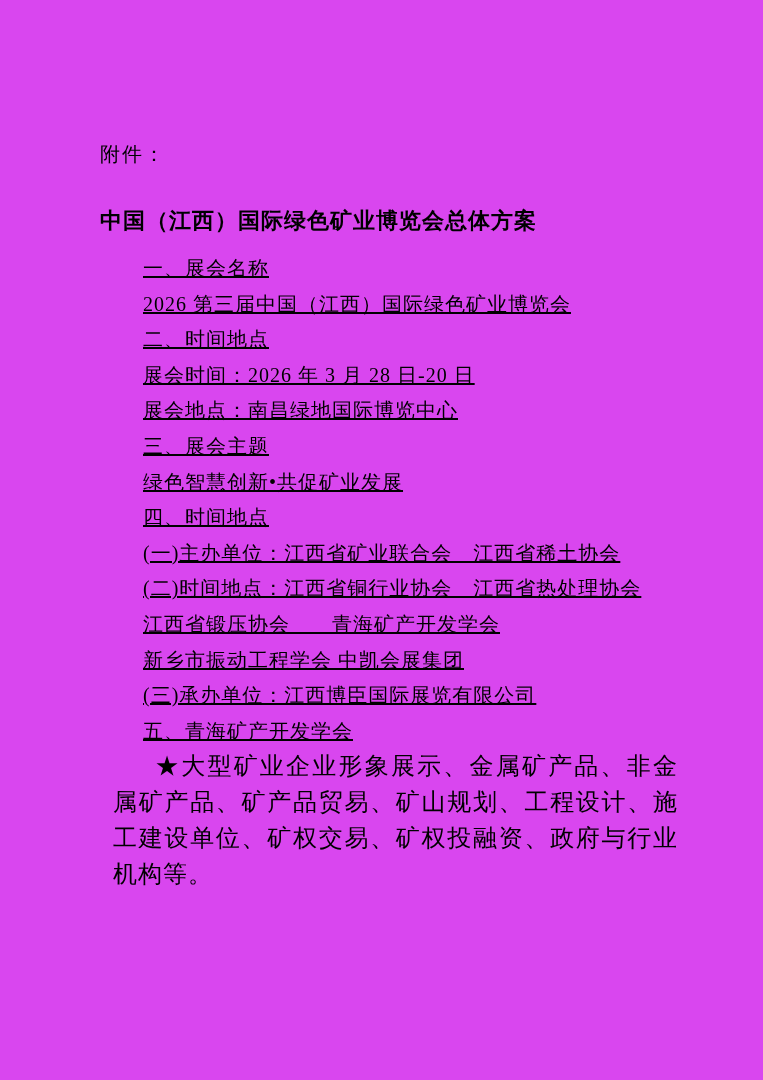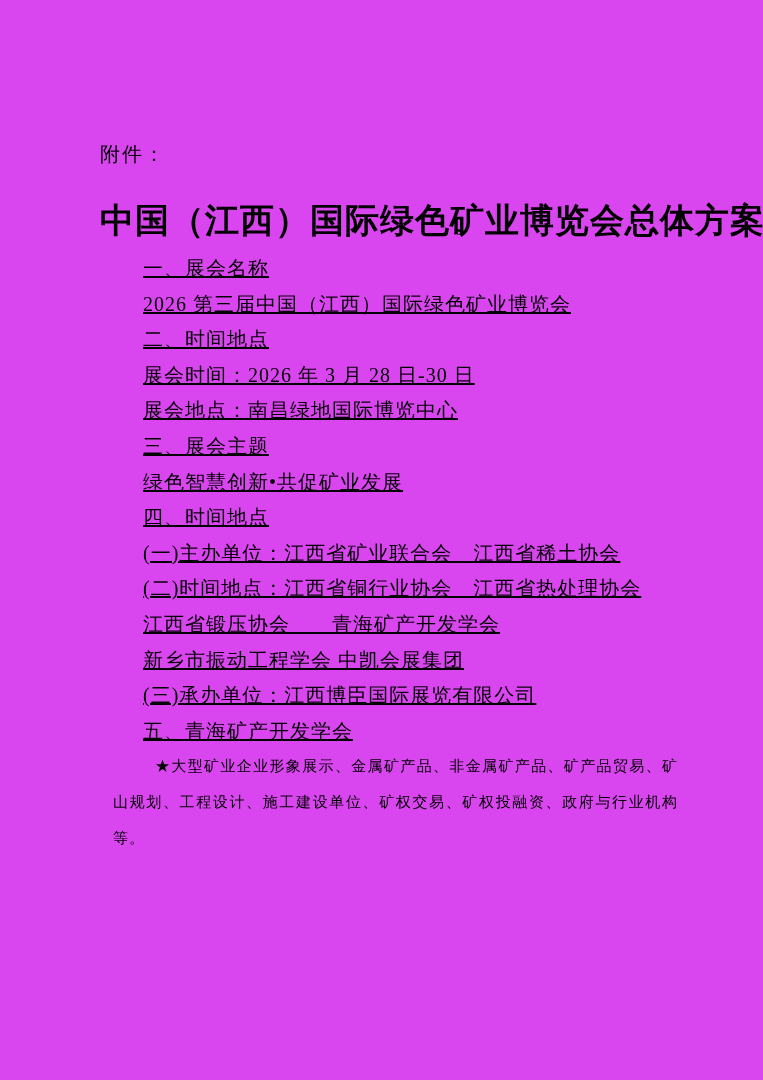--- a/index.html
+++ b/index.html
@@ -17,60 +17,60 @@
     overflow: hidden;
   }
   .attachment-label {
     font-size: 20px;
     line-height: 26px;
     letter-spacing: 2px;
     white-space: pre;
   }
   .doc-title {
     margin-top: 37px;
-    font-size: 34px;
+    font-size: 22px;
     font-weight: bold;
-    text-align: center;
+    text-align: left;
     line-height: 34px;
     letter-spacing: 1px;
     white-space: pre;
   }
   .doc-body {
     margin-top: 13px;
   }
   .doc-line {
     font-size: 20px;
     line-height: 35.6px;
     margin-left: 43px;
     letter-spacing: 1px;
     white-space: pre;
     text-decoration: underline;
   }
   .closing-paragraph {
-    font-size: 15px;
+    font-size: 24px;
     line-height: 35.8px;
     margin-left: 13px;
     text-indent: 42px;
     letter-spacing: 1px;
     text-align: justify;
   }
 </style>
 </head>
 <body>
 
 <div class="page">
   <div class="attachment-label">附件：</div>
 
   <div class="doc-title">中国（江西）国际绿色矿业博览会总体方案</div>
 
   <div class="doc-body">
     <div class="doc-line">一、展会名称</div>
     <div class="doc-line">2026 第三届中国（江西）国际绿色矿业博览会</div>
     <div class="doc-line">二、时间地点</div>
-    <div class="doc-line">展会时间：2026 年 3 月 28 日-30 日</div>
+    <div class="doc-line">展会时间：2026 年 3 月 28 日-20 日</div>
     <div class="doc-line">展会地点：南昌绿地国际博览中心</div>
     <div class="doc-line">三、展会主题</div>
     <div class="doc-line">绿色智慧创新•共促矿业发展</div>
     <div class="doc-line">四、时间地点</div>
     <div class="doc-line">(一)主办单位：江西省矿业联合会　江西省稀土协会</div>
     <div class="doc-line">(二)时间地点：江西省铜行业协会　江西省热处理协会</div>
     <div class="doc-line">江西省锻压协会　　青海矿产开发学会</div>
     <div class="doc-line">新乡市振动工程学会 中凯会展集团</div>
     <div class="doc-line">(三)承办单位：江西博臣国际展览有限公司</div>
     <div class="doc-line">五、青海矿产开发学会</div>

